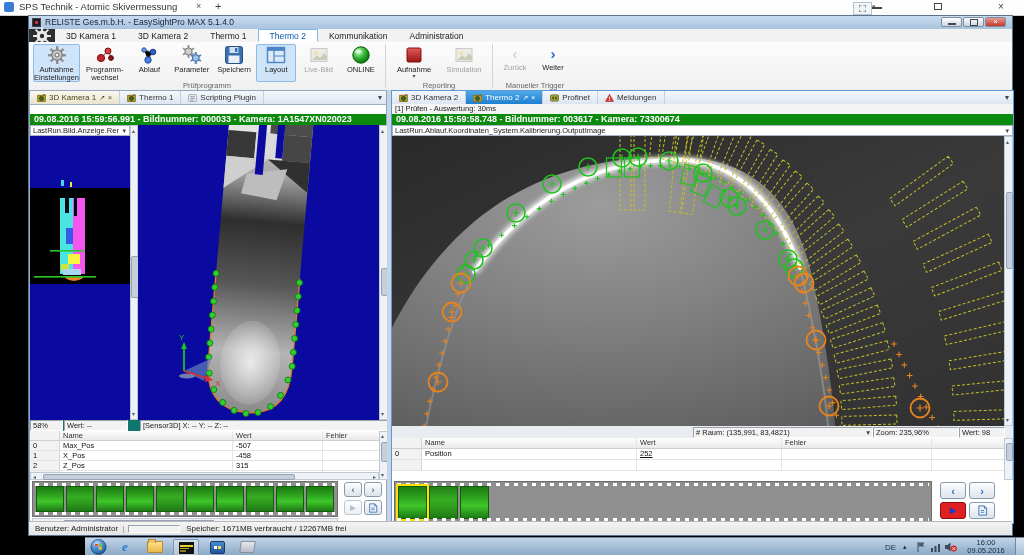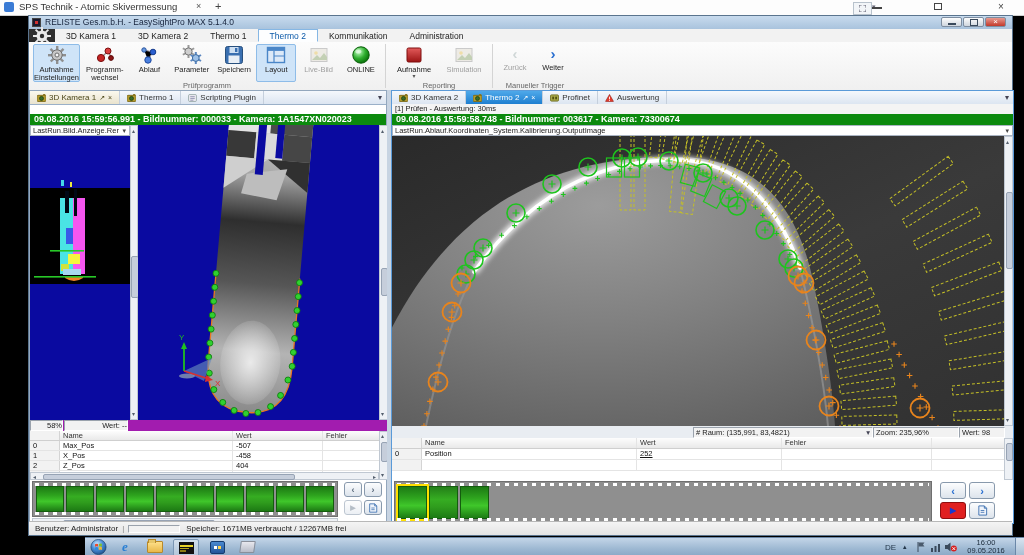--- a/index.html
+++ b/index.html
@@ -454,23 +454,24 @@
           </g>
         </svg>
 
         <div class="sb" style="left:349px;top:0;width:9px;height:295px;">
           <span class="ar" style="left:1px;top:2px;">▴</span>
           <div class="thumb" style="left:1px;top:142px;width:5px;height:26px;"></div>
           <span class="ar" style="left:1px;bottom:2px;">▾</span>
         </div>
       </div>
 
-      <div class="abs" style="left:0;top:329px;width:358px;height:11px;background:#a21caf;text-align:right;">
+      <div class="abs" style="left:0;top:329px;width:358px;height:11px;background:#0f766e;">
         <div class="sunken abs" style="left:0;top:0;width:33px;height:11px;">58%</div>
         <div class="sunken abs" style="left:34px;top:0;width:64px;height:11px;">Wert: --</div>
+        <div class="sunken abs" style="left:110px;top:0;width:248px;height:11px;">[Sensor3D] X: -- Y: -- Z: --</div>
       </div>
 
       <div class="gridtbl" style="left:0;top:340px;width:349px;height:41px;">
         <div class="trow hdr" style="height:9px;line-height:9px;">
           <div class="tc idx" style="width:30px;"></div>
           <div class="tc" style="width:173px;">Name</div>
           <div class="tc" style="width:90px;">Wert</div>
           <div class="tc" style="flex:1;border-right:none;">Fehler</div>
         </div>
         <div class="trow" style="height:9px;line-height:9px;">
@@ -481,21 +482,21 @@
         </div>
         <div class="trow" style="height:9px;line-height:9px;">
           <div class="tc idx" style="width:30px;">1</div>
           <div class="tc" style="width:173px;">X_Pos</div>
           <div class="tc" style="width:90px;">-458</div>
           <div class="tc" style="flex:1;border-right:none;"></div>
         </div>
         <div class="trow" style="height:9px;line-height:9px;">
           <div class="tc idx" style="width:30px;">2</div>
           <div class="tc" style="width:173px;">Z_Pos</div>
-          <div class="tc" style="width:90px;">404</div>
+          <div class="tc" style="width:90px;">315</div>
           <div class="tc" style="flex:1;border-right:none;"></div>
         </div>
         <div class="trow" style="height:9px;line-height:9px;">
           <div class="tc idx" style="width:30px;">3</div>
           <div class="tc" style="width:173px;">Dist_Pos</div>
           <div class="tc" style="width:90px;">370</div>
           <div class="tc" style="flex:1;border-right:none;"></div>
         </div>
       </div>
       <div class="sb" style="left:0;top:381px;width:349px;height:8px;">
@@ -573,21 +574,21 @@
         <div class="ptab">
           <svg class="mini-ic" width="9" height="8" viewBox="0 0 10 9">
               <use href="#icoPlug"></use>
             </svg>
           <span>Profinet</span>
         </div>
         <div class="ptab">
           <svg class="mini-ic" width="9" height="8" viewBox="0 0 10 9">
               <use href="#icoWarn"></use>
             </svg>
-          <span>Auswertung</span>
+          <span>Meldungen</span>
         </div>
         <div class="pcaret">▾</div>
       </div>
       <div class="statusline">[1] Prüfen - Auswertung: 30ms</div>
       <div class="greenbar">09.08.2016 15:59:58.748 - Bildnummer: 003617 - Kamera: 73300674</div>
       <div class="ddbar abs" style="left:0;top:34px;width:621px;height:11px;">
         <span class="txt">LastRun.Ablauf.Koordinaten_System.Kalibrierung.OutputImage</span>
           <span class="car">▾</span>
       </div>
 

